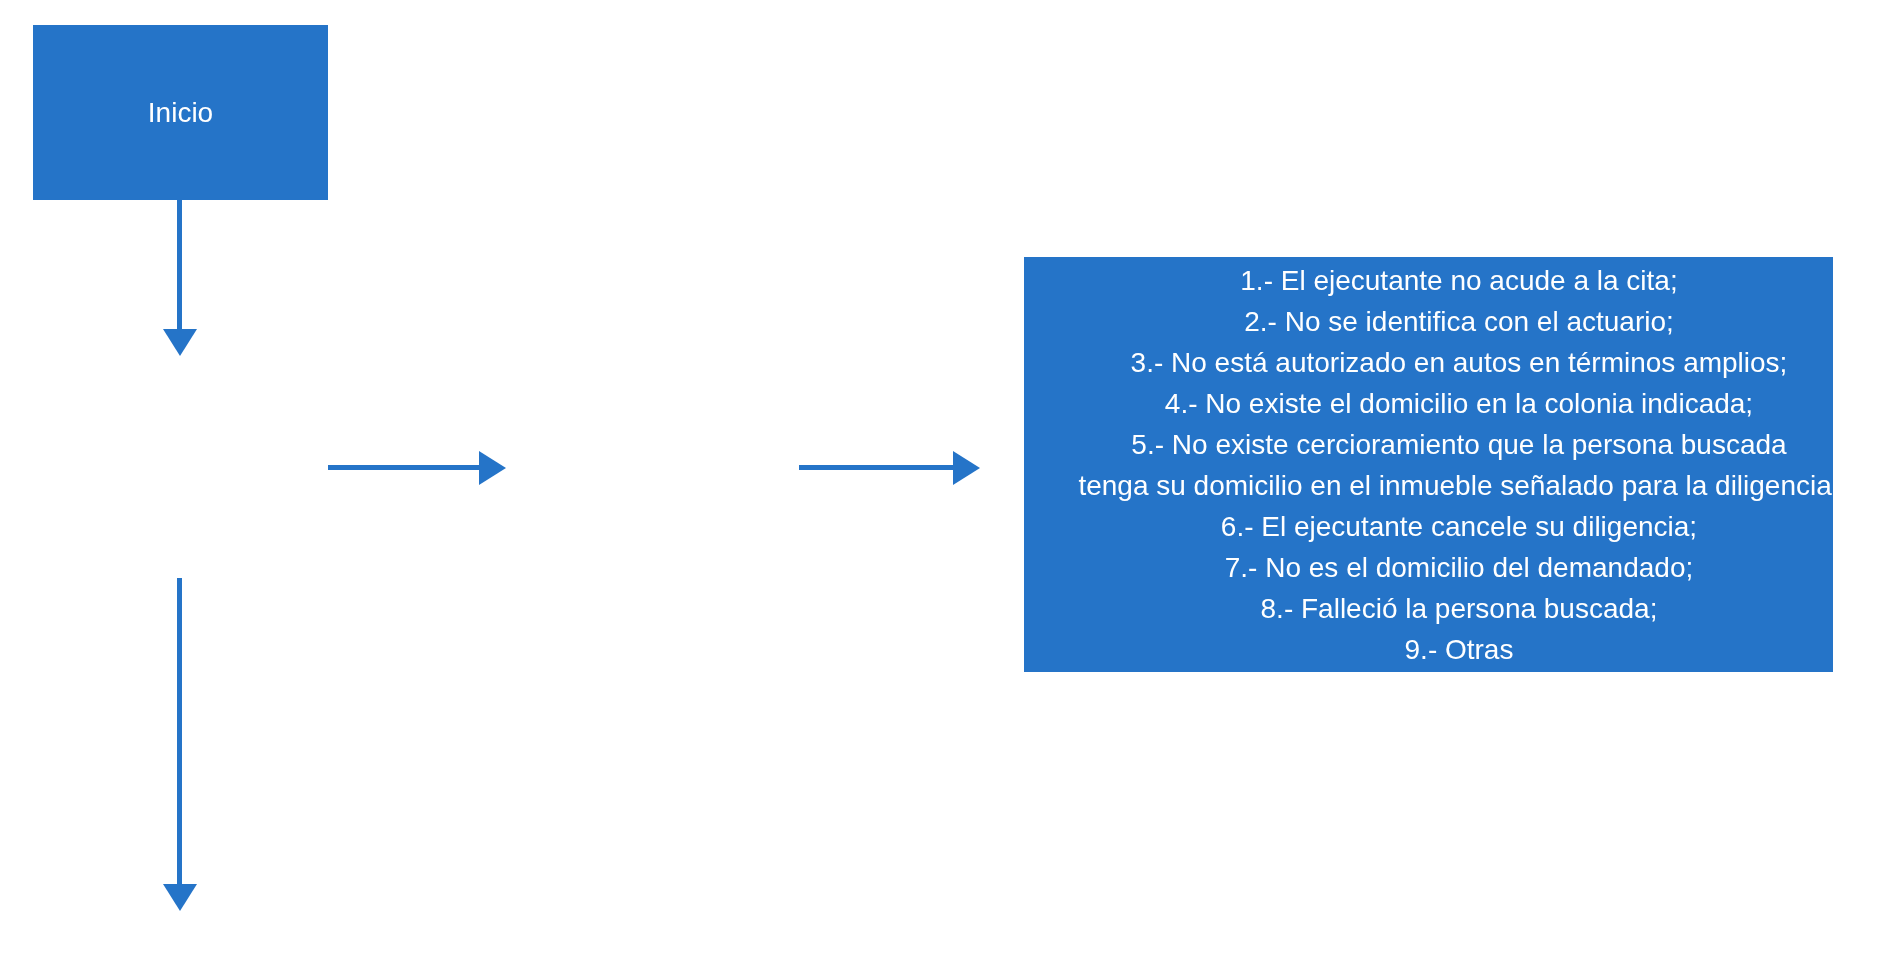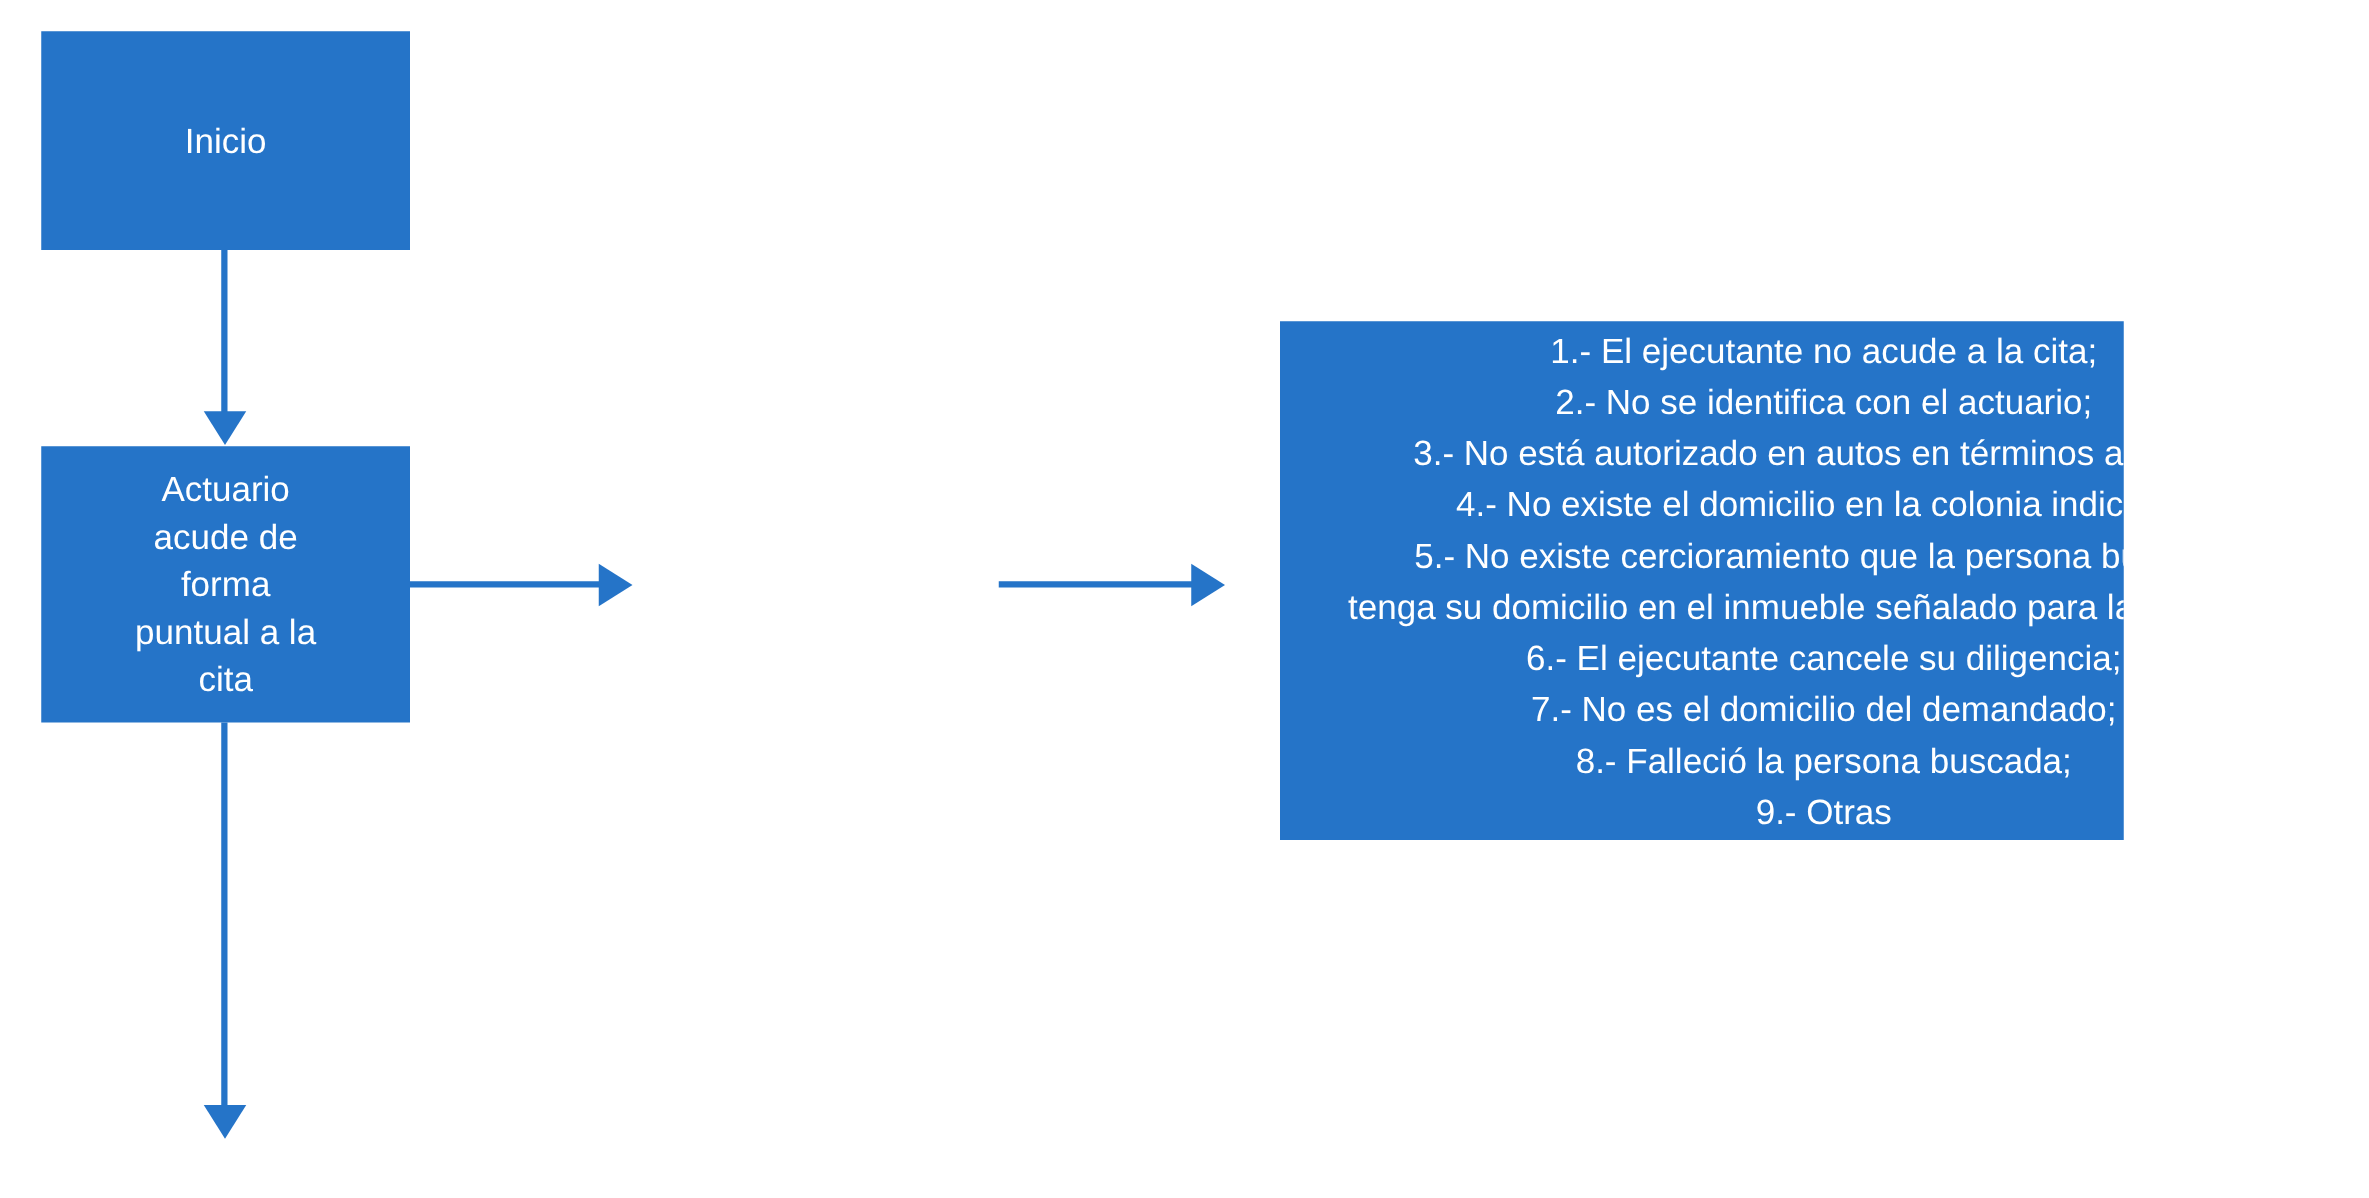--- a/index.html
+++ b/index.html
@@ -2,21 +2,21 @@
 <html style="--accent: #2574C8; --node-text: #FFFFFF;"><head>
 <meta charset="utf-8">
 <style>
   html, body {
     margin: 0;
     padding: 0;
     background: #ffffff;
   }
   .canvas {
     position: relative;
-    width: 1699px;
+    width: 1833px;
     height: 958px;
     background: #ffffff;
     overflow: hidden;
     font-family: "Liberation Sans", "DejaVu Sans", sans-serif;
   }
   .node {
     position: absolute;
     background: var(--accent, #2574C8);
     color: var(--node-text, #ffffff);
     display: flex;
@@ -82,25 +82,20 @@
 </head>
 <body>
 
 <div class="canvas">
 
   <div class="node node-inicio">Inicio</div>
 
   <div class="shaft-v c1-shaft"></div>
   <div class="head-down c1-head"></div>
 
-  <div class="node node-actuario">Actuario
-acude de
-forma
-puntual a la
-cita</div>
 
   <div class="shaft-h c2-shaft"></div>
   <div class="head-right c2-head"></div>
 
 
   <div class="shaft-h c3-shaft"></div>
   <div class="head-right c3-head"></div>
 
   <div class="node node-motivos">1.- El ejecutante no acude a la cita;
 2.- No se identifica con el actuario;

